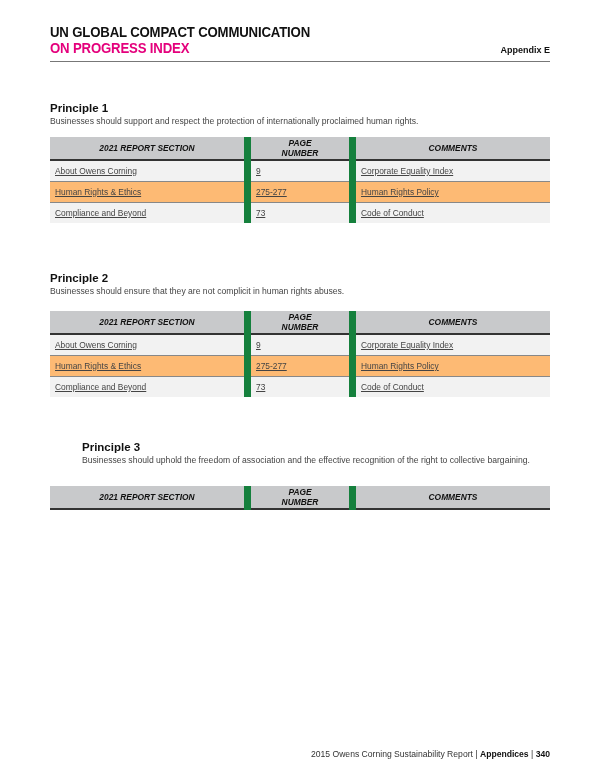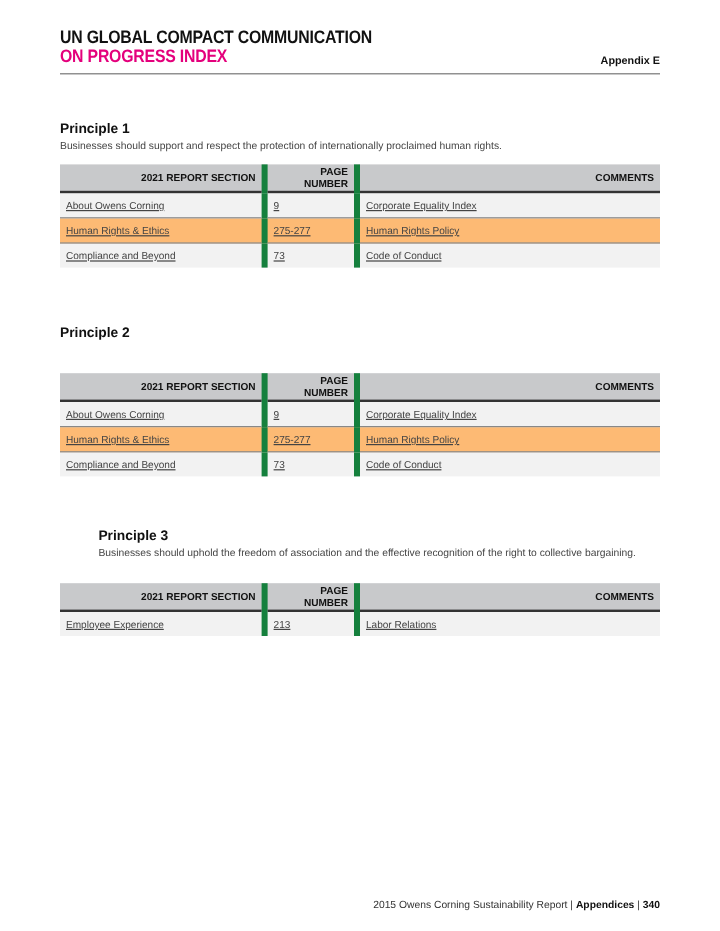--- a/index.html
+++ b/index.html
@@ -25,30 +25,30 @@
     position: absolute; left: 50px; top: 61px; width: 500px; height: 1px; background: #777;
   }
   .principle { position: absolute; left: 50px; width: 500px; }
   .p-title { font-weight: bold; font-size: 11.5px; color: #111; line-height: 14px; }
   .p-desc { font-size: 8.6px; color: #444; line-height: 11px; margin-top: 1px; }
   table.ref {
     position: absolute; left: 50px; width: 500px; border-collapse: collapse;
     font-size: 8.4px;
   }
   table.ref th {
-    background: #c8c9cb; color: #111; font-weight: bold; text-align: right;
-    padding: 0 5px; height: 22px; border-bottom: 2px solid #333;
+    background: #c8c9cb; color: #111; font-weight: bold; text-align: center;
+    padding: 0 18px; height: 22px; border-bottom: 2px solid #333; font-style: italic;
   }
   table.ref td {
     padding: 0 5px; height: 20px; color: #444; border-bottom: 1px solid #888; text-decoration: underline;
   }
   table.ref tr:last-child td { border-bottom: none; }
   table.ref tr.odd td { background: #f2f2f2; }
   table.ref tr.even td { background: #fdba74; }
-  table.ref th + th, table.ref td + td { border-left: 5px solid #15803d; }
+  table.ref th + th, table.ref td + td { border-left: 7px solid #15803d; }
   .col1 { width: 158px; } .col2 { width: 62px; }
   .footer {
     position: absolute; right: 50px; top: 749px; font-size: 8.6px; color: #333;
   }
   .footer b { color: #111; }
 </style>
 </head>
 <body>
 
 <div class="header">
@@ -82,20 +82,21 @@
   <tr class="odd">
     <td>Compliance and Beyond</td>
     <td>73</td>
     <td>Code of Conduct</td>
   </tr>
 </tbody>
   </table>
 
 <div class="principle" style="top:271px;">
   <div class="p-title">Principle 2</div>
+  <div class="p-desc">Businesses should ensure that they are not complicit in human rights abuses.</div>
 </div>
 <table class="ref" style="top:311px;">
   <tbody>
       <tr>
     <th class="col1">2021 REPORT SECTION</th>
     <th class="col2">PAGE NUMBER</th>
     <th>COMMENTS</th>
   </tr>
   <tr class="odd">
     <td>About Owens Corning</td>
@@ -119,23 +120,18 @@
   <div class="p-title">Principle 3</div>
   <div class="p-desc">Businesses should uphold the freedom of association and the effective recognition of the right to collective bargaining.</div>
 </div>
 <table class="ref" style="top:486px;">
   <tbody>
       <tr>
     <th class="col1">2021 REPORT SECTION</th>
     <th class="col2">PAGE NUMBER</th>
     <th>COMMENTS</th>
   </tr>
-  <tr class="odd">
-    <td>Employee Experience</td>
-    <td>213</td>
-    <td>Labor Relations</td>
-  </tr>
 </tbody>
   </table>
 
 <div class="footer">
   <span>2015 Owens Corning Sustainability Report | </span><b>Appendices</b><span> | </span><b>340</b>
 </div>
 
 </body></html>

